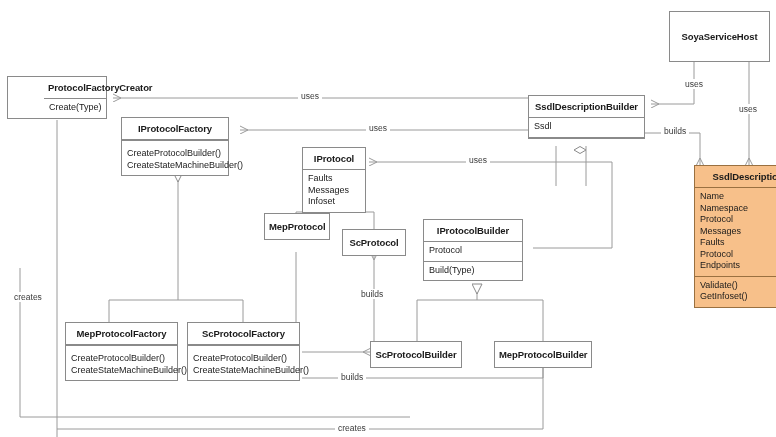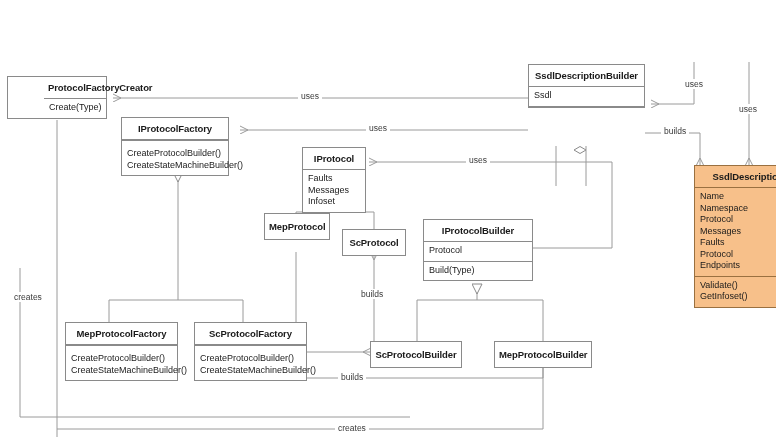--- a/index.html
+++ b/index.html
@@ -117,21 +117,21 @@
   </div>
 
   <div class="cls simple" style="left:264px;top:213px;width:66px;">
     <div class="hdr">MepProtocol</div>
   </div>
 
   <div class="cls simple" style="left:342px;top:229px;width:64px;">
     <div class="hdr">ScProtocol</div>
   </div>
 
-  <div class="cls" style="left:423px;top:219px;width:110px;">
+  <div class="cls" style="left:423px;top:219px;width:100px;">
     <div class="hdr">IProtocolBuilder</div>
     <div class="sep"></div>
     <div class="sec">
       <div>Protocol</div>
     </div>
     <div class="sep"></div>
     <div class="sec">
       <div>Build(Type)</div>
     </div>
   </div>
@@ -139,40 +139,43 @@
   <div class="cls" style="left:53px;top:322px;width:113px;margin-left:12px;">
     <div class="hdr">MepProtocolFactory</div>
     <div class="sep"></div>
     <div class="sep" style="height:4px;"></div>
     <div class="sec">
       <div>CreateProtocolBuilder()</div>
       <div>CreateStateMachineBuilder()</div>
     </div>
   </div>
 
-  <div class="cls" style="left:187px;top:322px;width:113px;margin-left:7px;">
+  <div class="cls" style="left:187px;top:322px;width:113px;">
     <div class="hdr">ScProtocolFactory</div>
     <div class="sep"></div>
     <div class="sep" style="height:4px;"></div>
     <div class="sec">
       <div>CreateProtocolBuilder()</div>
       <div>CreateStateMachineBuilder()</div>
     </div>
   </div>
 
   <div class="cls simple" style="left:370px;top:341px;width:92px;">
     <div class="hdr">ScProtocolBuilder</div>
   </div>
 
   <div class="cls simple" style="left:494px;top:341px;width:98px;">
     <div class="hdr">MepProtocolBuilder</div>
   </div>
 
-
-  <div class="cls" style="left:528px;top:64px;width:117px;">
+  <div class="cls simple" style="left:669px;top:11px;width:101px;height:51px;display:flex;align-items:center;justify-content:center;">
+    <div class="hdr" style="padding:0;">SoyaServiceHost</div>
+  </div>
+
+  <div class="cls" style="left:528px;top:95px;width:117px;">
     <div class="hdr">SsdlDescriptionBuilder</div>
     <div class="sep"></div>
     <div class="sec">
       <div>Ssdl</div>
     </div>
     <div class="sep"></div>
   </div>
 
   <div class="cls orange" style="left:661px;top:165px;width:108px;margin-left:33px;">
     <div class="hdr">SsdlDescription</div>

